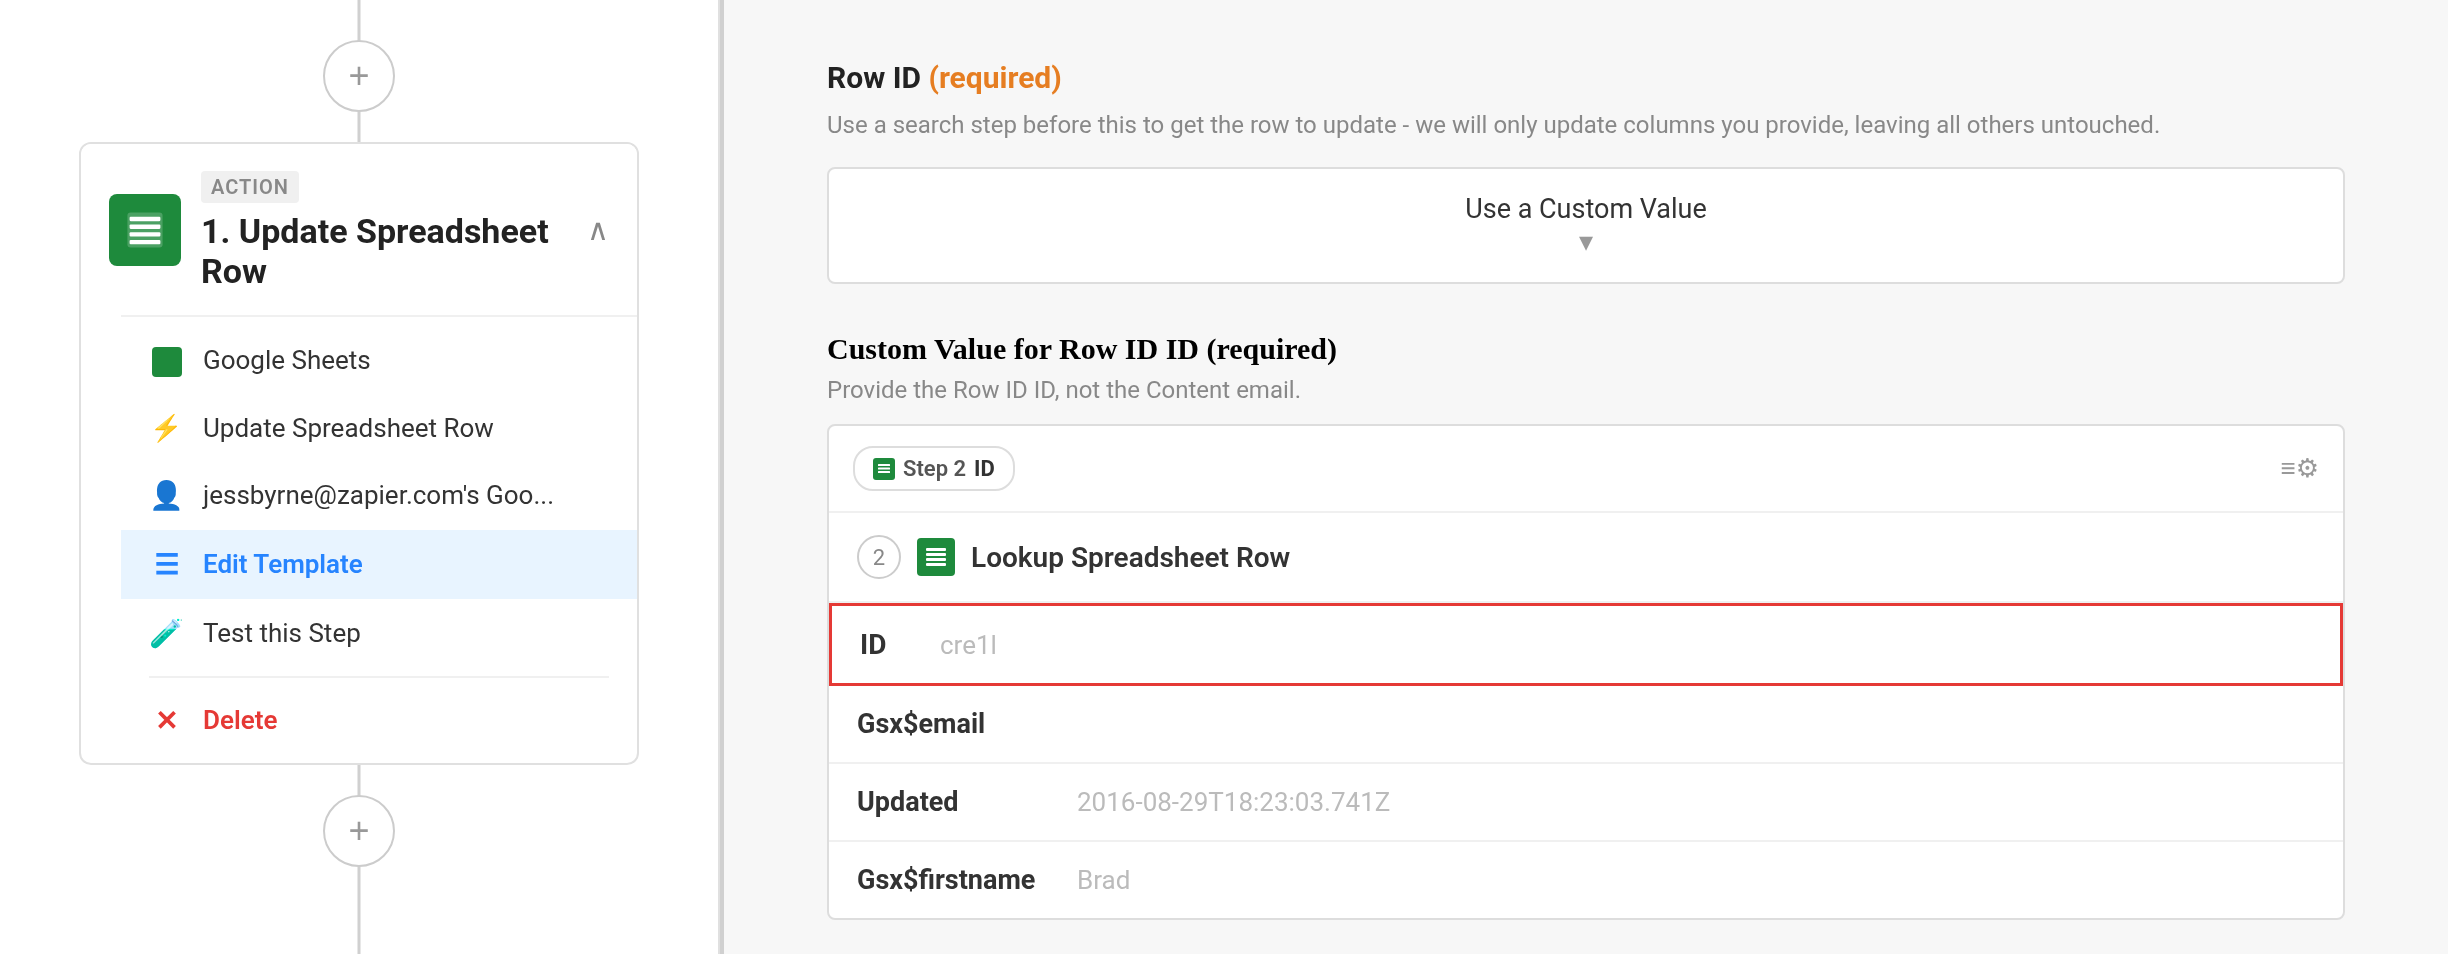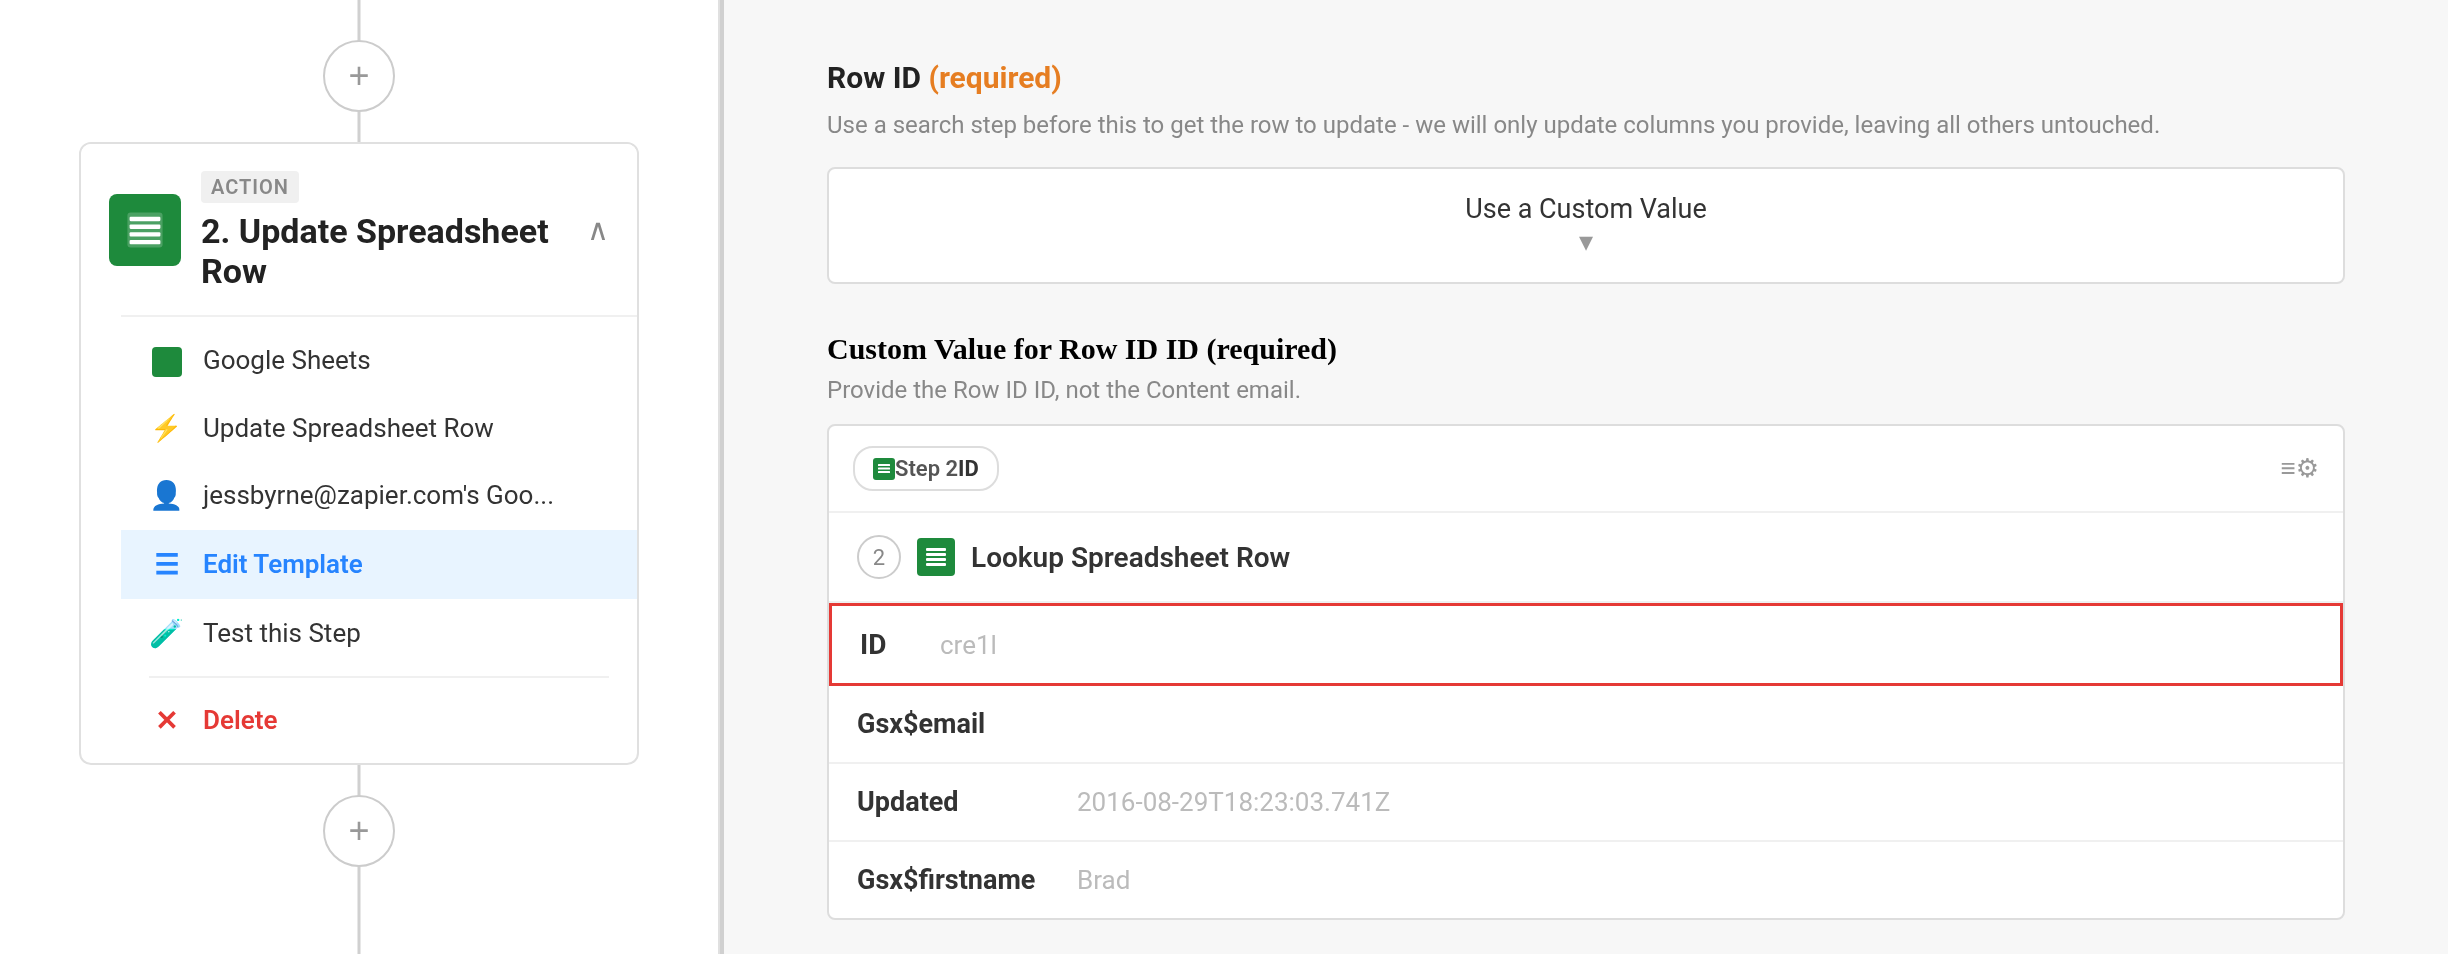--- a/index.html
+++ b/index.html
@@ -252,20 +252,21 @@
     }
 
     .token-chip {
       background: #fff;
       border: 2px solid #ddd;
       border-radius: 20px;
       padding: 8px 18px;
       font-size: 22px;
       display: flex;
       align-items: center;
+      gap: 8px;
       white-space: nowrap;
     }
 
     .token-chip .chip-icon {
       width: 22px;
       height: 22px;
       background: #1e8a3c;
       border-radius: 3px;
       display: inline-flex;
       align-items: center;
@@ -408,21 +409,21 @@
         <svg viewBox="0 0 40 40" fill="none">
           <rect x="4" y="4" width="32" height="32" rx="3" fill="white" opacity="0.2"></rect>
           <rect x="6" y="8" width="28" height="4" rx="1" fill="white"></rect>
           <rect x="6" y="15" width="28" height="4" rx="1" fill="white"></rect>
           <rect x="6" y="22" width="28" height="4" rx="1" fill="white"></rect>
           <rect x="6" y="29" width="28" height="4" rx="1" fill="white"></rect>
         </svg>
       </div>
       <div class="step-title-area">
         <div class="step-badge">ACTION</div>
-        <div class="step-title">2. Update Spreadsheet Row</div>
+        <div class="step-title">1. Update Spreadsheet Row</div>
       </div>
       <span class="chevron-up">∧</span>
     </div>
 
     <div class="step-menu">
 
       <div class="menu-item">
         <span class="menu-icon">
           <span style="display:inline-block;width:30px;height:30px;background:#1e8a3c;border-radius:4px;vertical-align:middle;"></span>
         </span>

